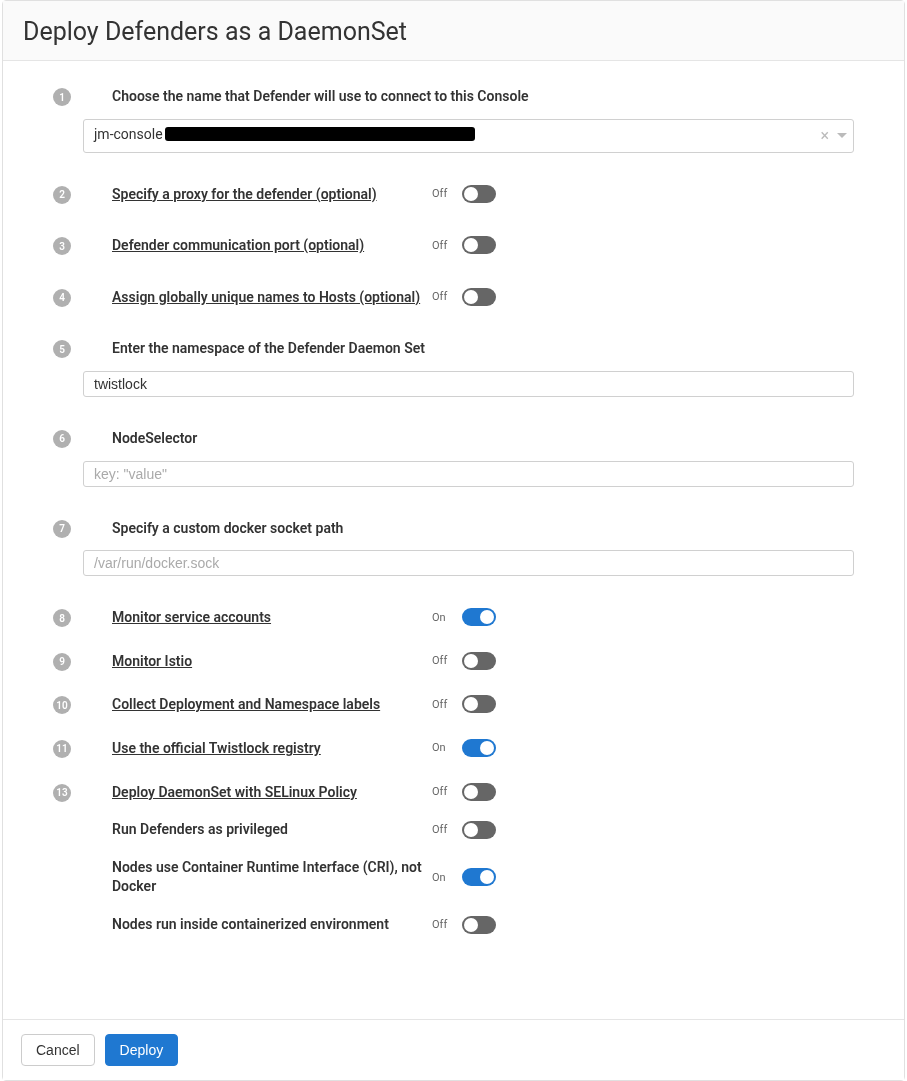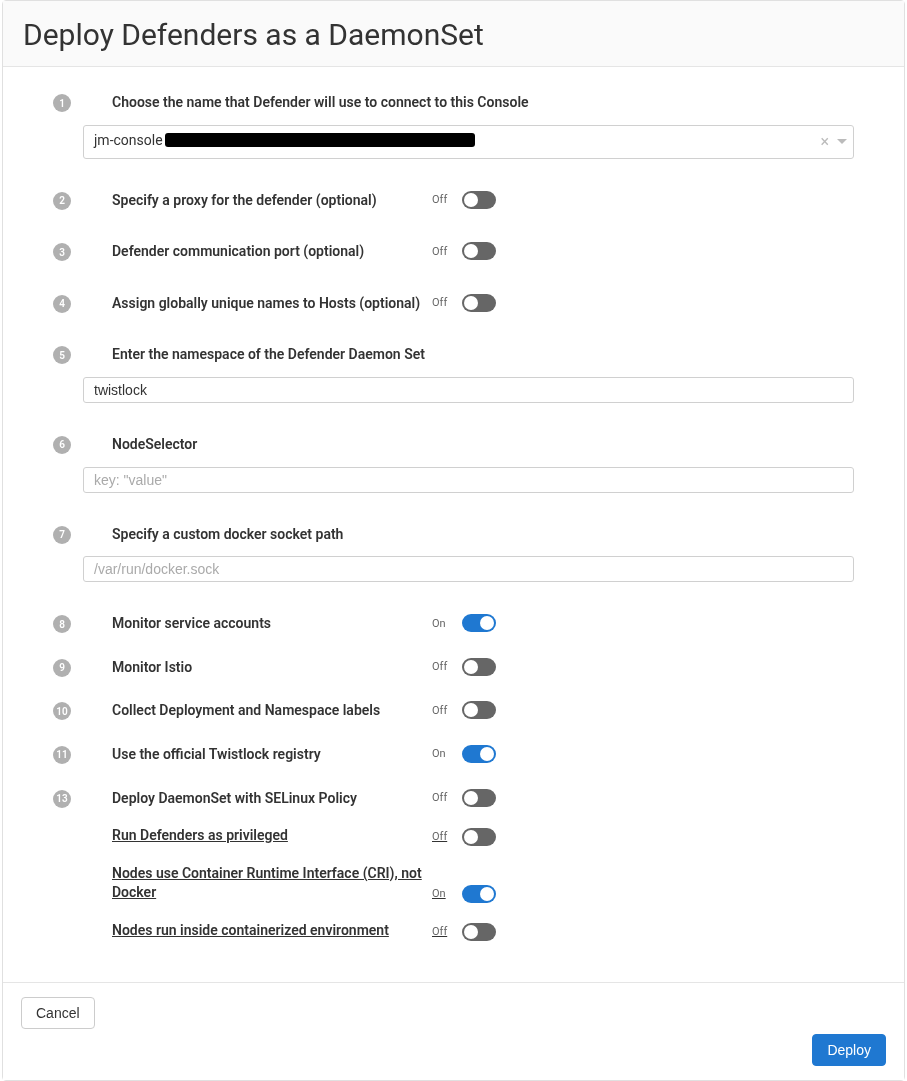--- a/index.html
+++ b/index.html
@@ -21,21 +21,21 @@
     display: flex;
     flex-direction: column;
     background: #fff;
   }
   .modal-header {
     padding: 16px 20px 14px 20px;
     border-bottom: 1px solid #e5e5e5;
     background: #fafafa;
   }
   .modal-title {
-    font-size: 30px;
+    font-size: 25px;
     font-weight: 400;
     color: #333;
   }
   .modal-body {
     flex: 1;
     overflow-y: auto;
     padding: 26px 50px 20px 50px;
   }
   .step {
     display: flex;
@@ -67,26 +67,26 @@
     line-height: 1.4;
     margin-left: 29px;
   }
   .step-row {
     display: flex;
     align-items: flex-start;
   }
   .step-row .step-label {
     flex: 0 0 320px;
     padding-right: 10px;
+    text-decoration: underline;
   }
   .sub-row {
     display: flex;
-    align-items: flex-end;
+    align-items: center;
     margin-top: 18px;
-    text-decoration: underline;
   }
   .sub-row .step-label {
     flex: 0 0 320px;
     font-weight: 600;
     padding-right: 10px;
   }
   .toggle-group {
     display: flex;
     align-items: center;
     gap: 10px;
@@ -176,21 +176,21 @@
     width: 0; height: 0;
     border-left: 5px solid transparent;
     border-right: 5px solid transparent;
     border-top: 5px solid #bbb;
     cursor: pointer;
   }
   .modal-footer {
     border-top: 1px solid #e5e5e5;
     padding: 14px 18px;
     display: flex;
-    justify-content: space-between;
+    justify-content: flex-start;
     gap: 10px;
     background: #fff;
   }
   .btn {
     height: 32px;
     padding: 0 14px;
     border-radius: 4px;
     font-size: 14px;
     cursor: pointer;
     border: 1px solid transparent;
@@ -199,21 +199,20 @@
   }
   .btn-secondary {
     background: #fff;
     border-color: #ccc;
     color: #333;
   }
   .btn-primary {
     background: #1f78d1;
     color: #fff;
     border-color: #1f78d1;
-    margin-top: 37px;
   }
   .step.tight { margin-bottom: 24px; }
 </style>
 </head>
 <body>
 
 <div class="modal">
 
   <div class="modal-header">
     <div class="modal-title">Deploy Defenders as a DaemonSet</div>

